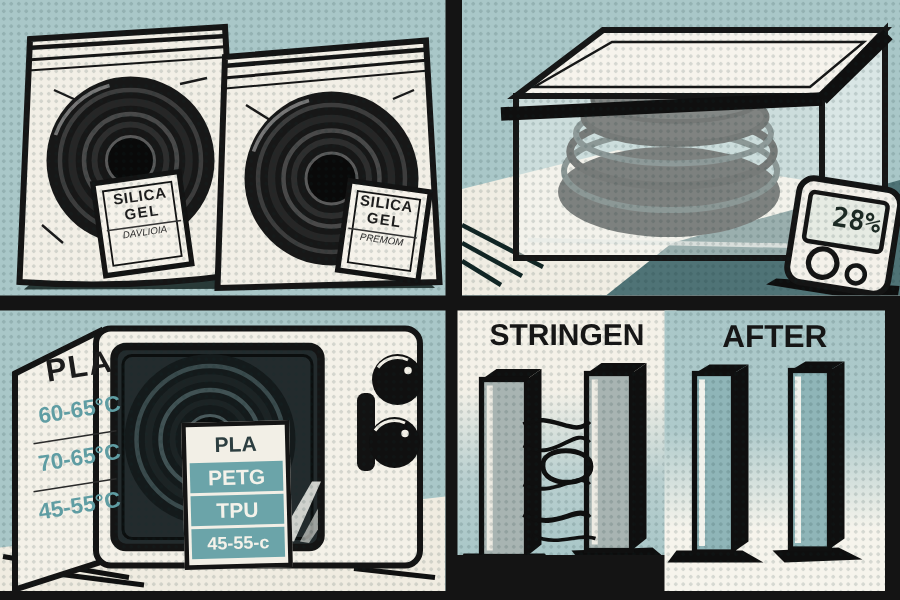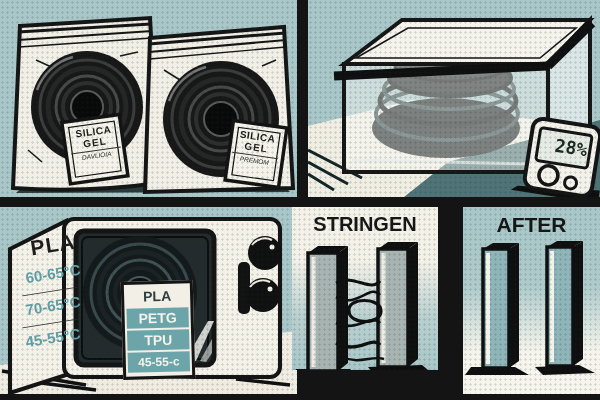--- a/index.html
+++ b/index.html
@@ -34,28 +34,28 @@
   .side-divider{left:22px;width:56px;height:0;border-top:1.5px solid #2a2a2a;transform:rotate(-9deg);}
   .d0{top:84px;} .d1{top:116px;}
   .temp-card{left:122px;top:74px;width:72px;height:98px;background:#f2efe6;border:3px solid #141414;
              transform:rotate(-1.5deg);box-sizing:border-box;padding:2px;z-index:6;}
   .card-row{height:20px;line-height:20px;text-align:center;font-weight:bold;margin-bottom:2px;}
   .row-light{background:#f2efe6;color:#2d3e40;font-size:14px;}
   .row-teal{background:#6ba4a9;color:#f4f2ea;font-size:14px;}
   .row-last{font-size:12px;margin-bottom:0;}
 
   
-  #p-string{left:292px;top:207px;width:146px;height:163px;
+  #p-string{left:305px;top:207px;width:146px;height:163px;
             background:linear-gradient(180deg,#f4f1e8 0%,#f4f1e8 32%,#b9cfcf 68%,#a9c7c8 100%);}
   .big-title{left:0;top:6px;width:100%;text-align:center;font-weight:800;color:#161616;letter-spacing:0;}
   #p-string .big-title{font-size:20px;}
 
   
-  #p-after{left:463px;top:207px;width:137px;height:187px;
-           background:linear-gradient(180deg,#a9c7c8 0%,#aecacb 42%,#f6f4ec 78%,#f6f4ec 100%);}
+  #p-after{left:443px;top:207px;width:137px;height:187px;
+           background:linear-gradient(180deg,#a9c7c8 0%,#aecacb 42%,#f6f4ec 78%,#f6f4ec 100%);padding-left:10px;}
   #p-after .big-title{font-size:21px;}
 </style>
 </head>
 <body>
 
 <div id="stage">
 
   <div class="panel" id="p-bags">
     <svg width="297" height="197" viewBox="0 0 297 197">
 

